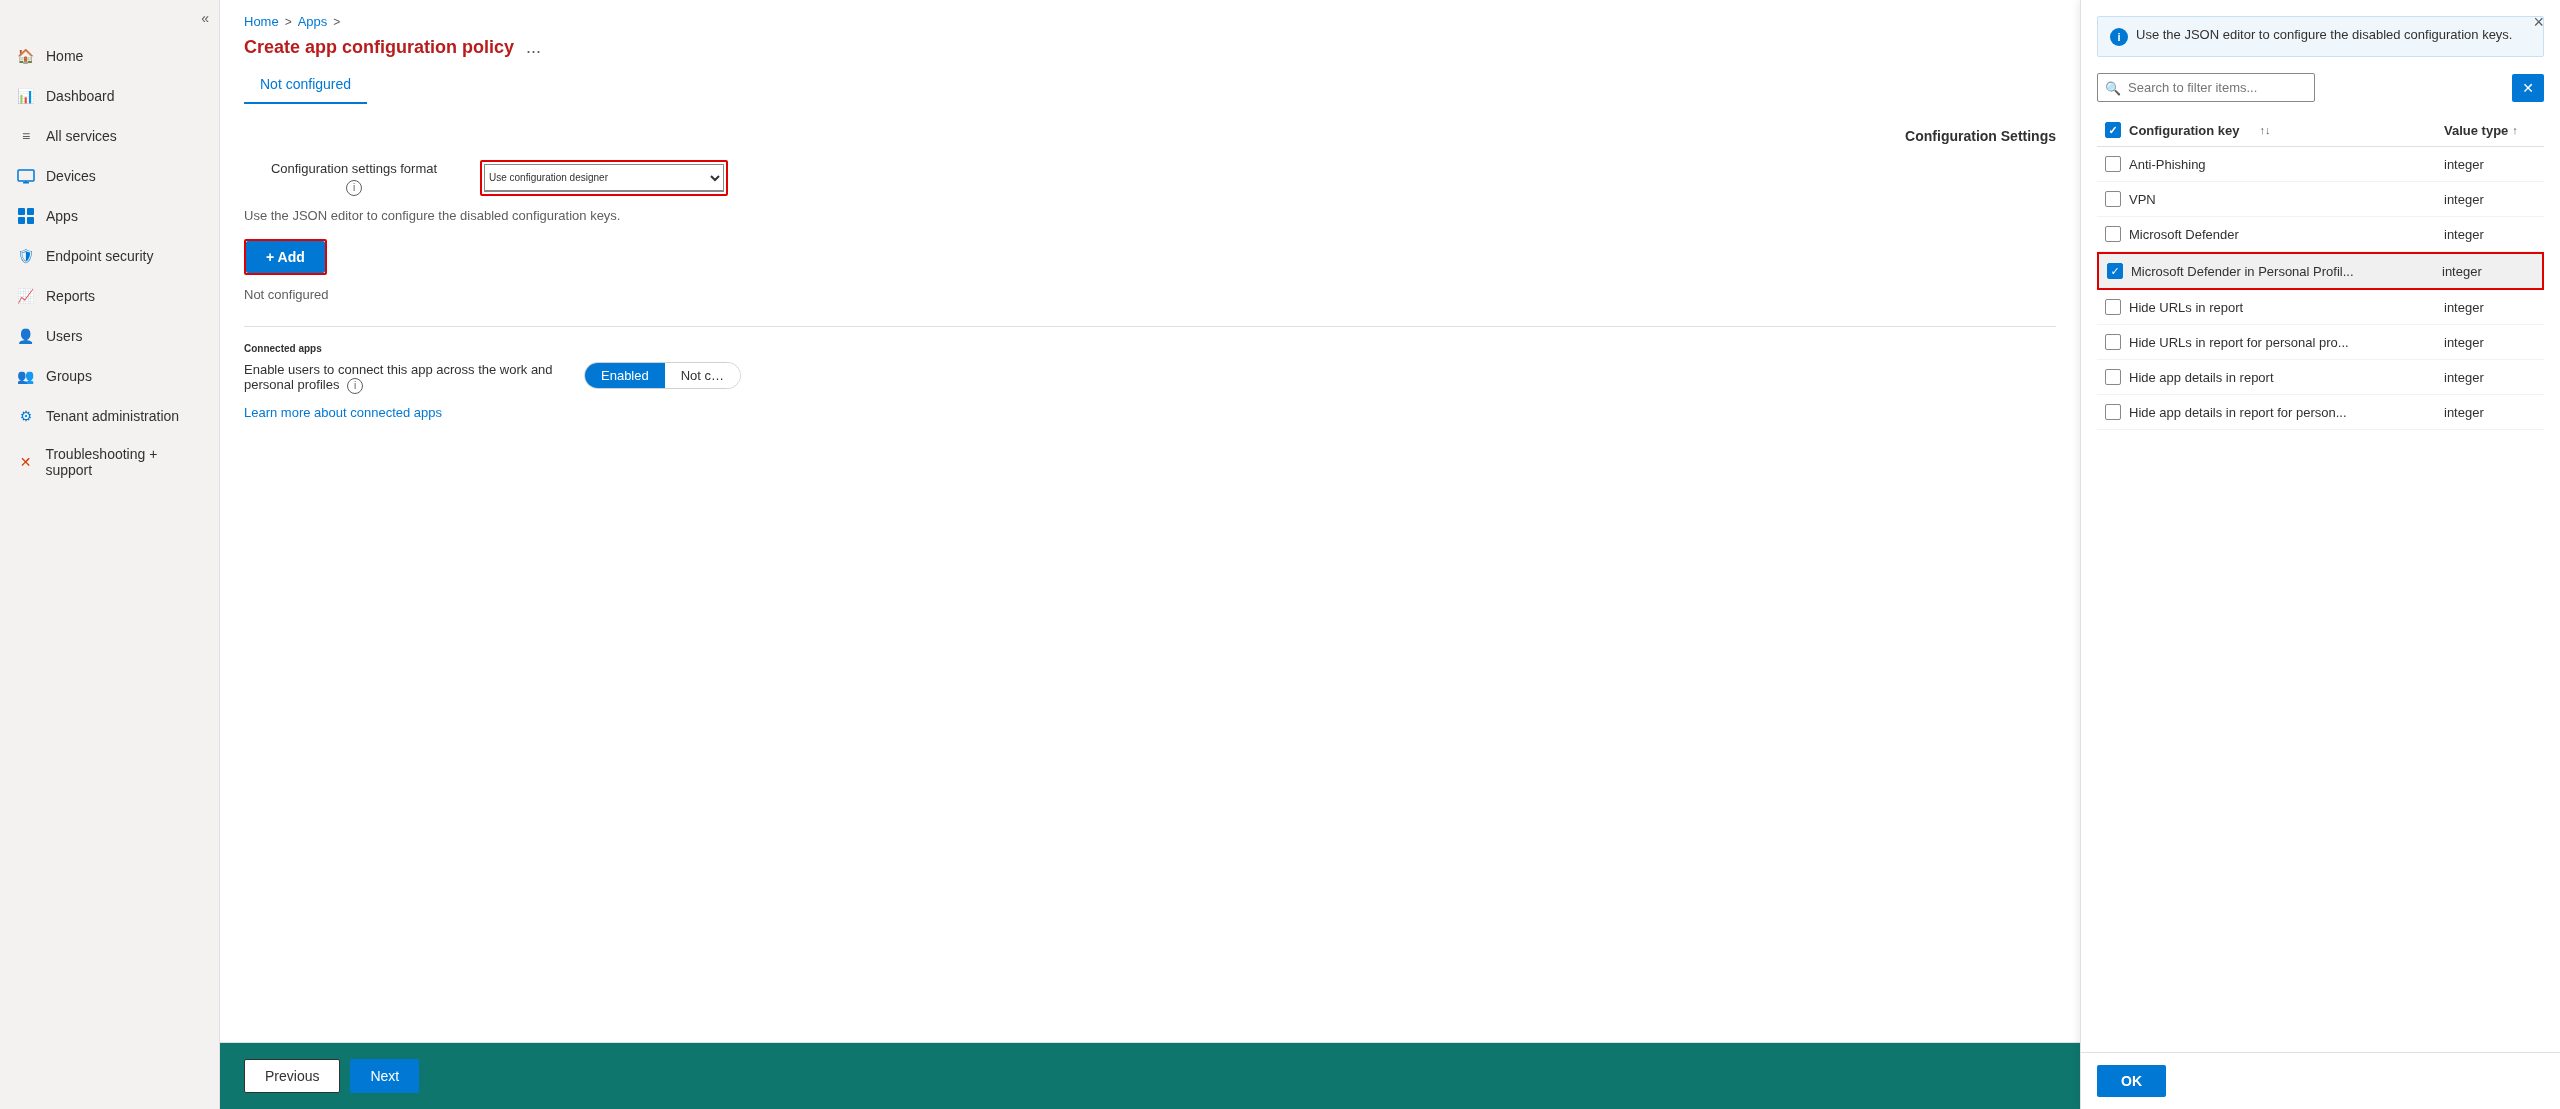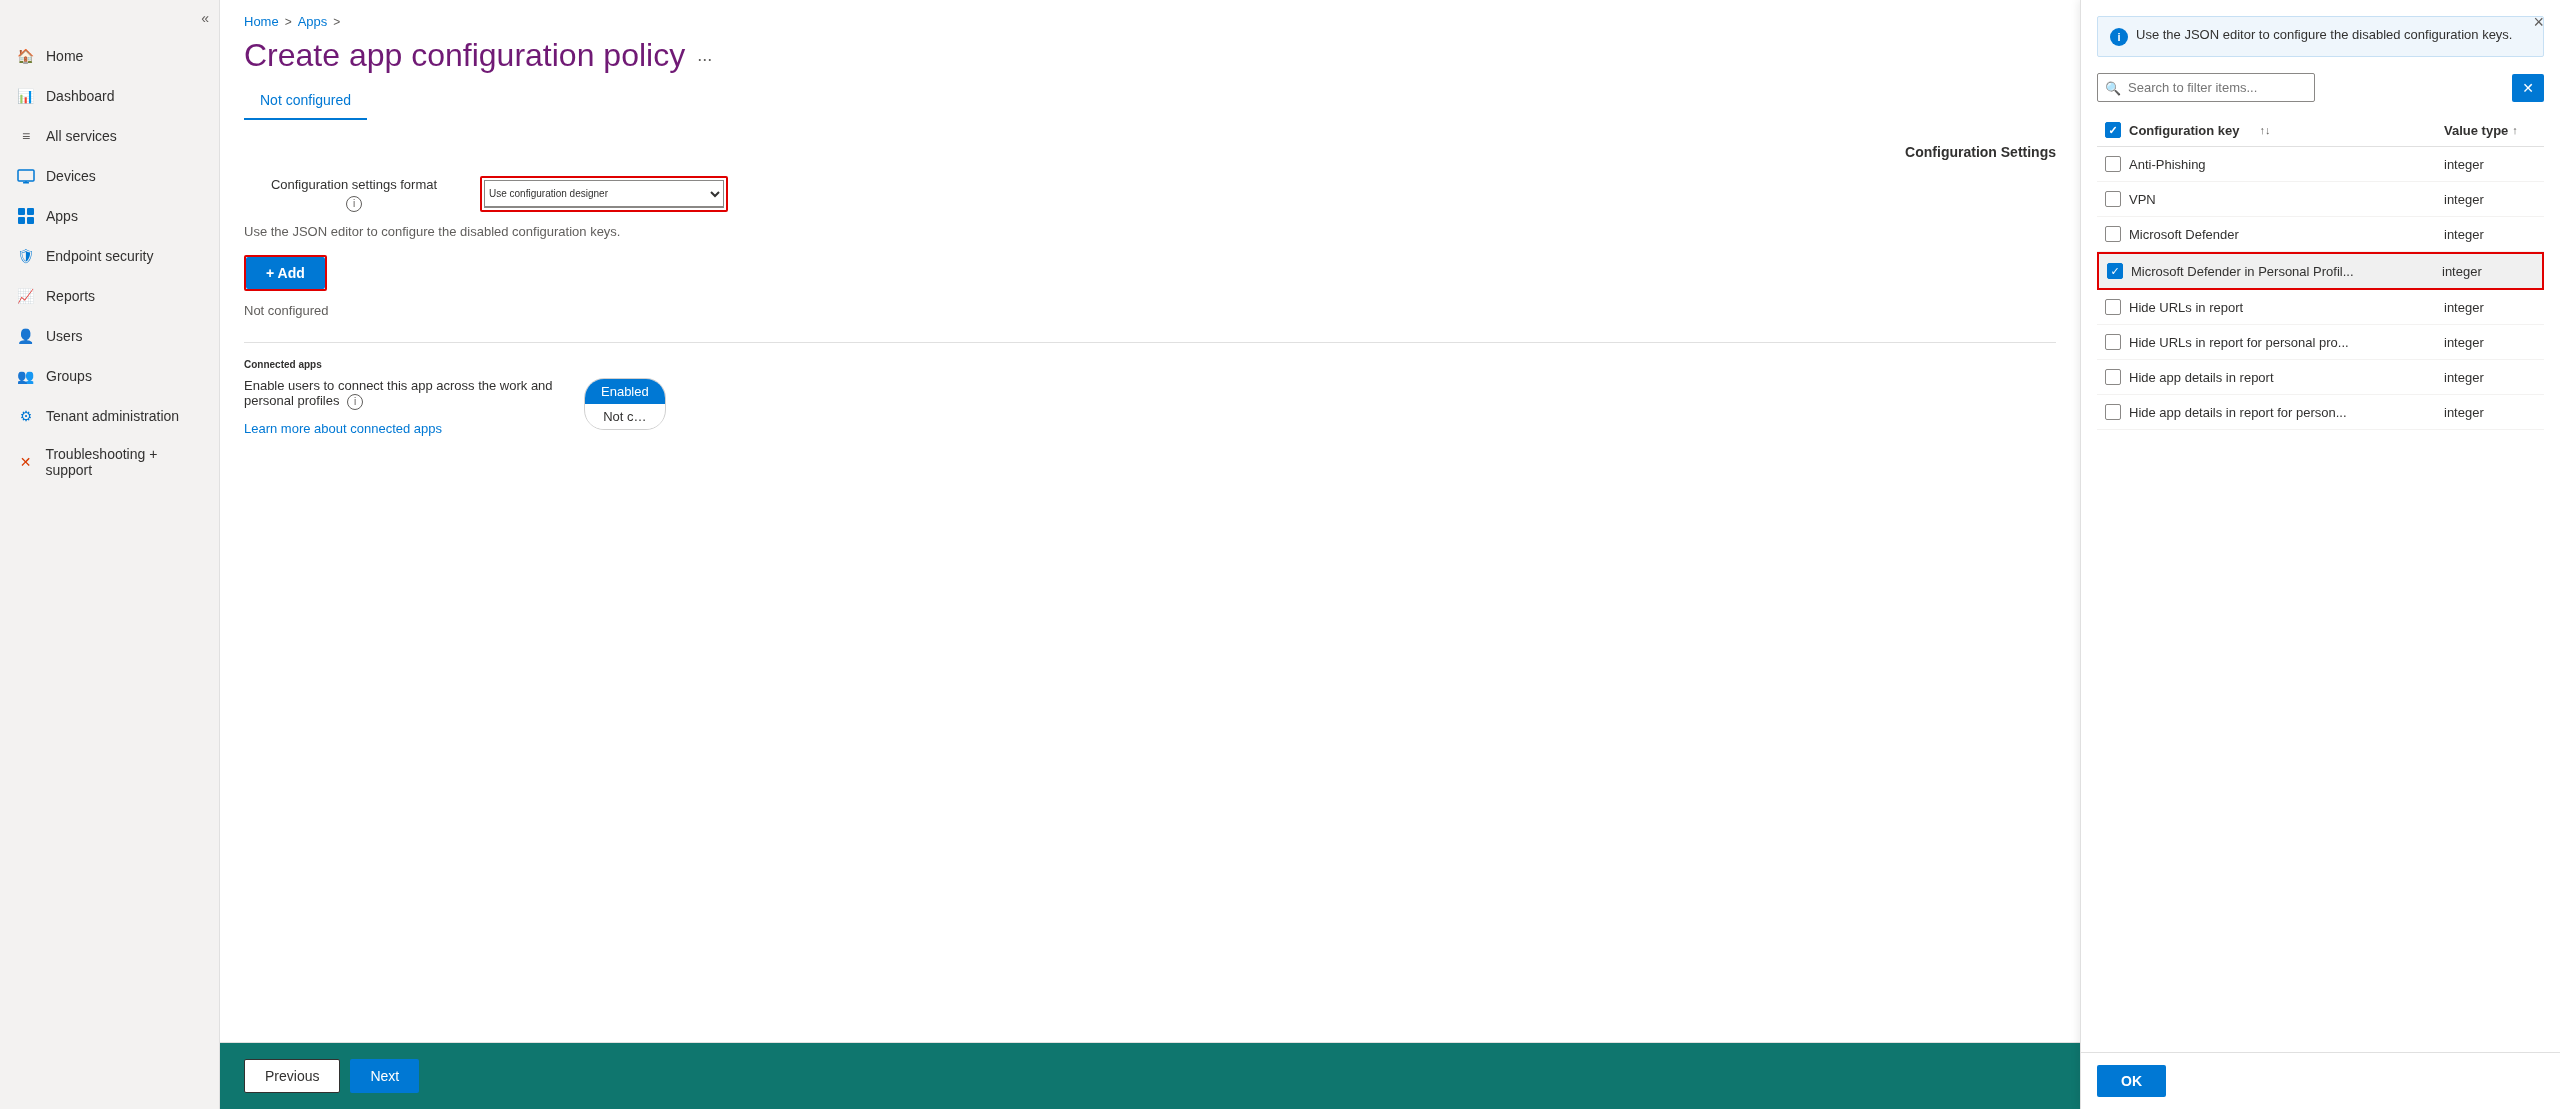--- a/index.html
+++ b/index.html
@@ -65,23 +65,23 @@
     .breadcrumb a { color: #0078d4; text-decoration: none; cursor: pointer; }
     .breadcrumb-arrow { color: #605e5c; font-size: 12px; }
 
     .page-header {
       display: flex;
       align-items: center;
       padding: 8px 24px 0 24px;
       gap: 12px;
     }
     .page-title {
-      font-size: 32px;
-      font-weight: 400;
-      color: #701a75;
+      font-size: 18px;
+      font-weight: 700;
+      color: #b91c1c;
     }
     .page-menu { color: #605e5c; cursor: pointer; font-size: 18px; }
 
     .tab-bar {
       display: flex;
       padding: 8px 24px 0 24px;
       border-bottom: none;
       gap: 0;
     }
     .tab {
@@ -205,21 +205,20 @@
       gap: 10px;
       margin-bottom: 8px;
     }
     .toggle-container {
       display: flex;
       align-items: center;
       border: 1px solid #d0d0d0;
       border-radius: 20px;
       overflow: hidden;
       font-size: 13px;
-      flex-direction: column;
     }
     .toggle-opt {
       padding: 5px 16px;
       cursor: pointer;
       background: #fff;
       color: #323130;
     }
     .toggle-opt.active {
       background: #0078d4;
       color: #fff;

